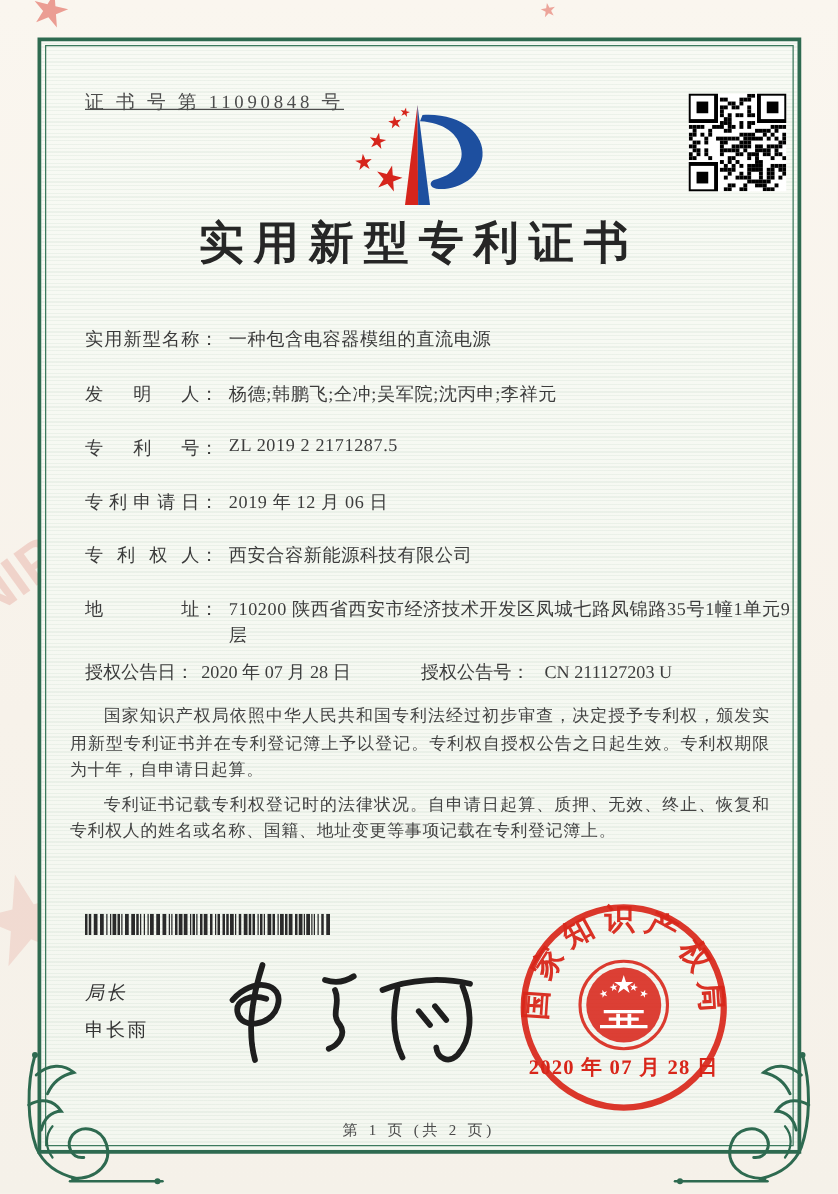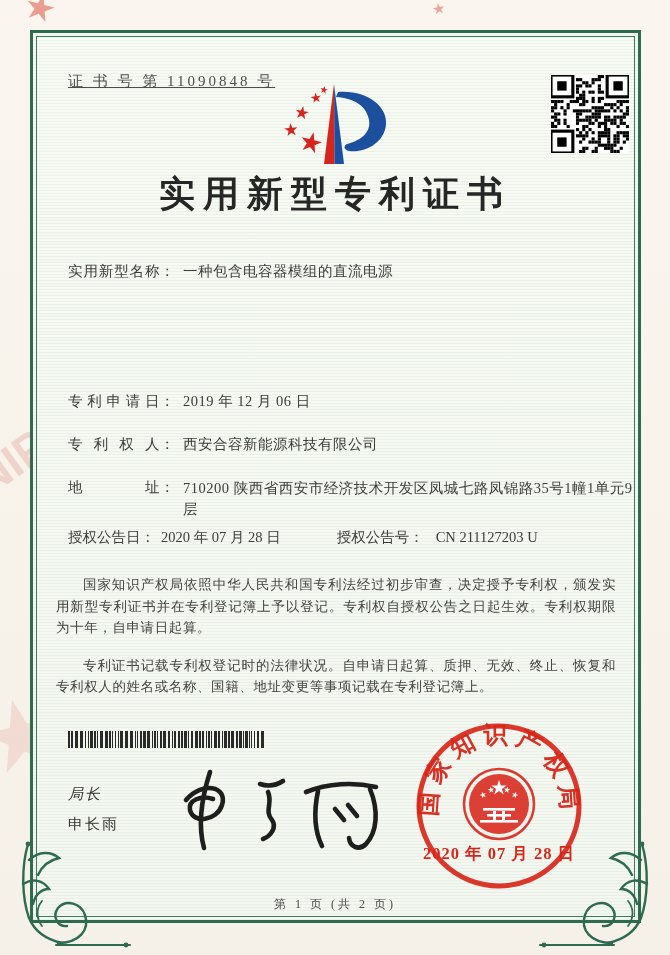--- a/index.html
+++ b/index.html
@@ -31,21 +31,21 @@
   .field-row{position:absolute;left:68px;font-size:14.5px;color:#3c3c3c;letter-spacing:0.5px;white-space:nowrap;}
   .flabel{display:inline-block;width:92px;text-align:justify;text-align-last:justify;vertical-align:top;}
   .fcolon{display:inline-block;margin-right:8px;vertical-align:top;}
   .fvalue{display:inline-block;vertical-align:top;}
   .fvalue.wrap{width:455px;white-space:normal;line-height:21px;}
   .grant-row{position:absolute;left:68px;top:528px;font-size:14.5px;color:#3c3c3c;display:flex;gap:56px;white-space:nowrap;}
 
   
   .body-text{position:absolute;left:56px;top:558px;width:560px;
              font-size:13.5px;line-height:21.5px;color:#434343;letter-spacing:0.6px;text-align:justify;}
-  .body-text p{margin:16px 0 6px 0;text-indent:2em;}
+  .body-text p{margin:4px 0 6px 0;text-indent:2em;}
 
   
   .barcode{position:absolute;left:68px;top:731px;width:200px;height:17px;}
   .director-title{position:absolute;left:68px;top:785px;font-size:15px;color:#343434;letter-spacing:2px;
                   font-family:"Liberation Sans","DejaVu Sans",sans-serif;font-style:italic;}
   .director-name{position:absolute;left:68px;top:815px;font-size:15px;color:#343434;letter-spacing:2px;
                  font-family:"Liberation Sans","DejaVu Sans",sans-serif;}
   .signature{position:absolute;left:168px;top:760px;width:225px;height:98px;}
   .seal{position:absolute;left:413px;top:720px;width:172px;height:172px;}
   .seal-date{position:absolute;left:410px;top:843px;width:178px;text-align:center;
@@ -310,20 +310,26 @@
     <polygon points="68,2 58,82 68.5,82" fill="#d6251c"></polygon>
     <polygon points="68,2 68.5,82 78,82" fill="#1d4f9f"></polygon>
     <path d="M 72,10 C 102,8 122,25 120,43 C 118,61 99,71 83,69 C 78,68 77,64 81,62 C 97,58 105,49 103,38 C 101,25 89,16 70,15 Z" fill="#1d4f9f"></path>
   </svg>
 
   <div class="title">实用新型专利证书</div>
 
   <div class="field-row" style="top:262px">
     <span class="flabel">实用新型名称</span><span class="fcolon">：</span><span class="fvalue">一种包含电容器模组的直流电源</span>
   </div>
+  <div class="field-row" style="top:306px">
+    <span class="flabel">发明人</span><span class="fcolon">：</span><span class="fvalue">杨德;韩鹏飞;仝冲;吴军院;沈丙申;李祥元</span>
+  </div>
+  <div class="field-row" style="top:349px">
+    <span class="flabel">专利号</span><span class="fcolon">：</span><span class="fvalue">ZL 2019 2 2171287.5</span>
+  </div>
   <div class="field-row" style="top:392px">
     <span class="flabel">专利申请日</span><span class="fcolon">：</span><span class="fvalue">2019 年 12 月 06 日</span>
   </div>
   <div class="field-row" style="top:435px">
     <span class="flabel">专利权人</span><span class="fcolon">：</span><span class="fvalue">西安合容新能源科技有限公司</span>
   </div>
   <div class="field-row" style="top:478px">
     <span class="flabel">地址</span><span class="fcolon">：</span><span class="fvalue wrap">710200 陕西省西安市经济技术开发区凤城七路凤锦路35号1幢1单元9层</span>
   </div>
 

